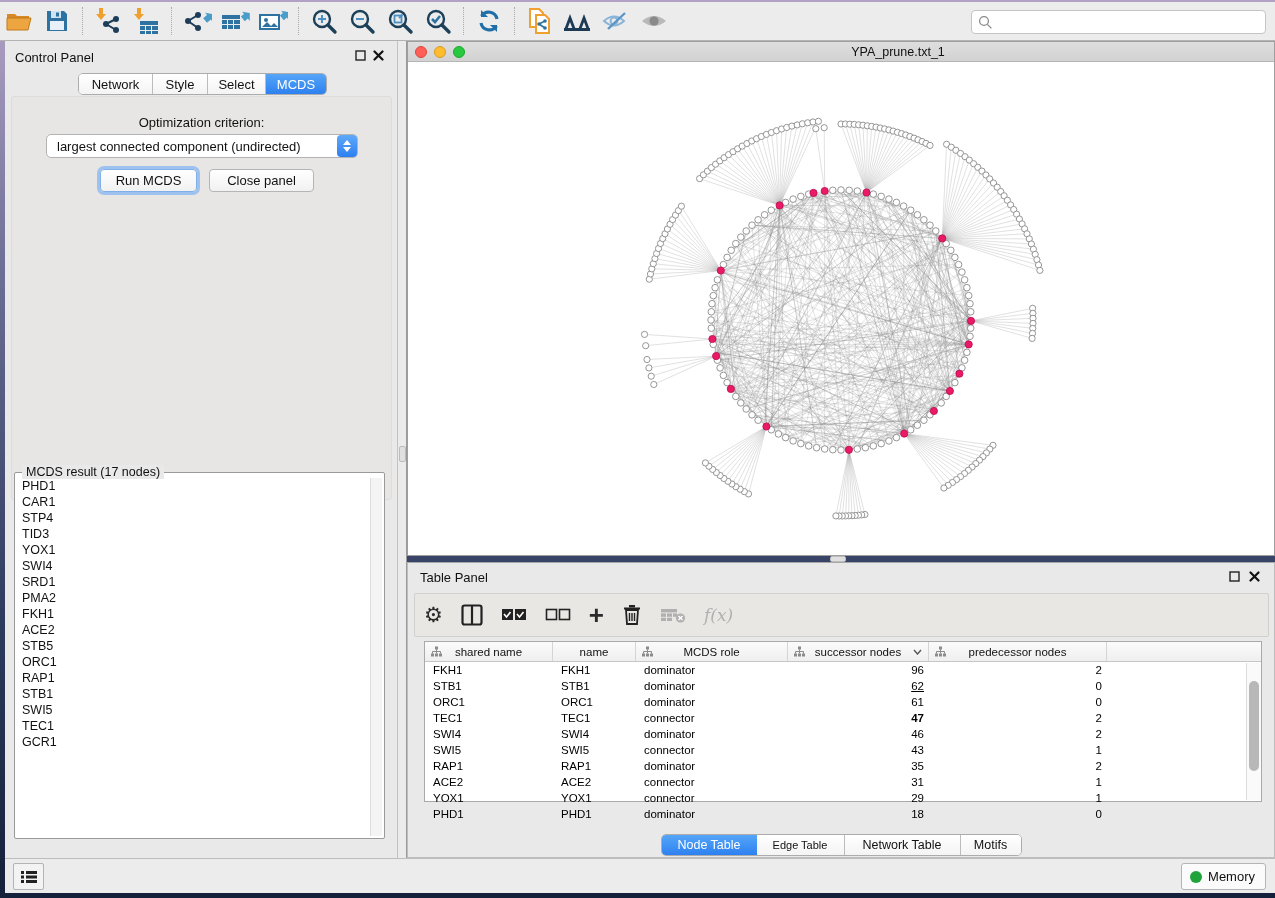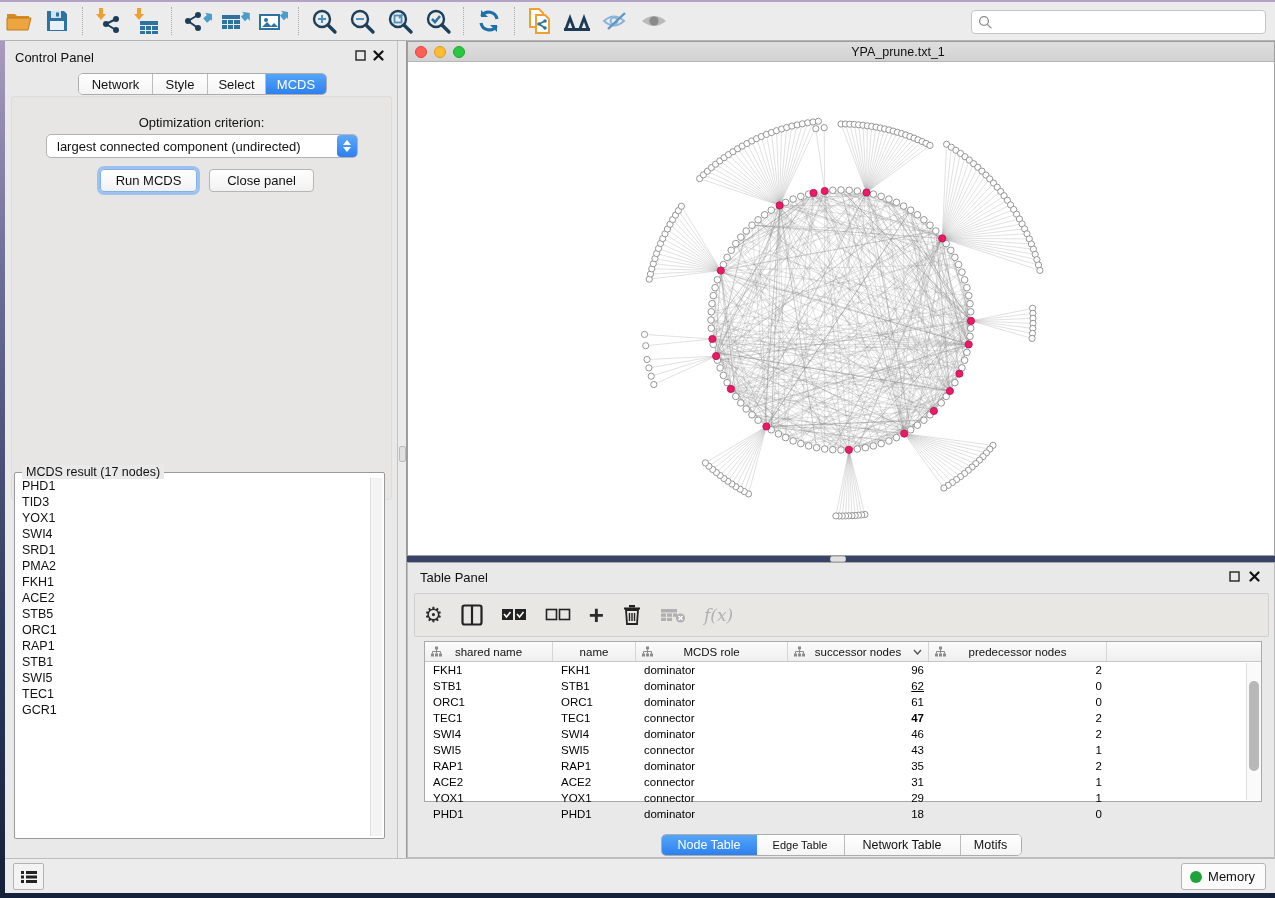--- a/index.html
+++ b/index.html
@@ -261,20 +261,22 @@
         </div>
     </div>
     <div class="btn focused" style="left:88px; top:72px; width:97px;">Run MCDS</div>
     <div class="btn" style="left:197px; top:72px; width:105px;">Close panel</div>
   </div>
 
   <div class="groupbox">
     <div class="group-label">MCDS result (17 nodes)</div>
     <div class="result-list">
         <div>PHD1</div>
+        <div>CAR1</div>
+        <div>STP4</div>
         <div>TID3</div>
         <div>YOX1</div>
         <div>SWI4</div>
         <div>SRD1</div>
         <div>PMA2</div>
         <div>FKH1</div>
         <div>ACE2</div>
         <div>STB5</div>
         <div>ORC1</div>
         <div>RAP1</div>

